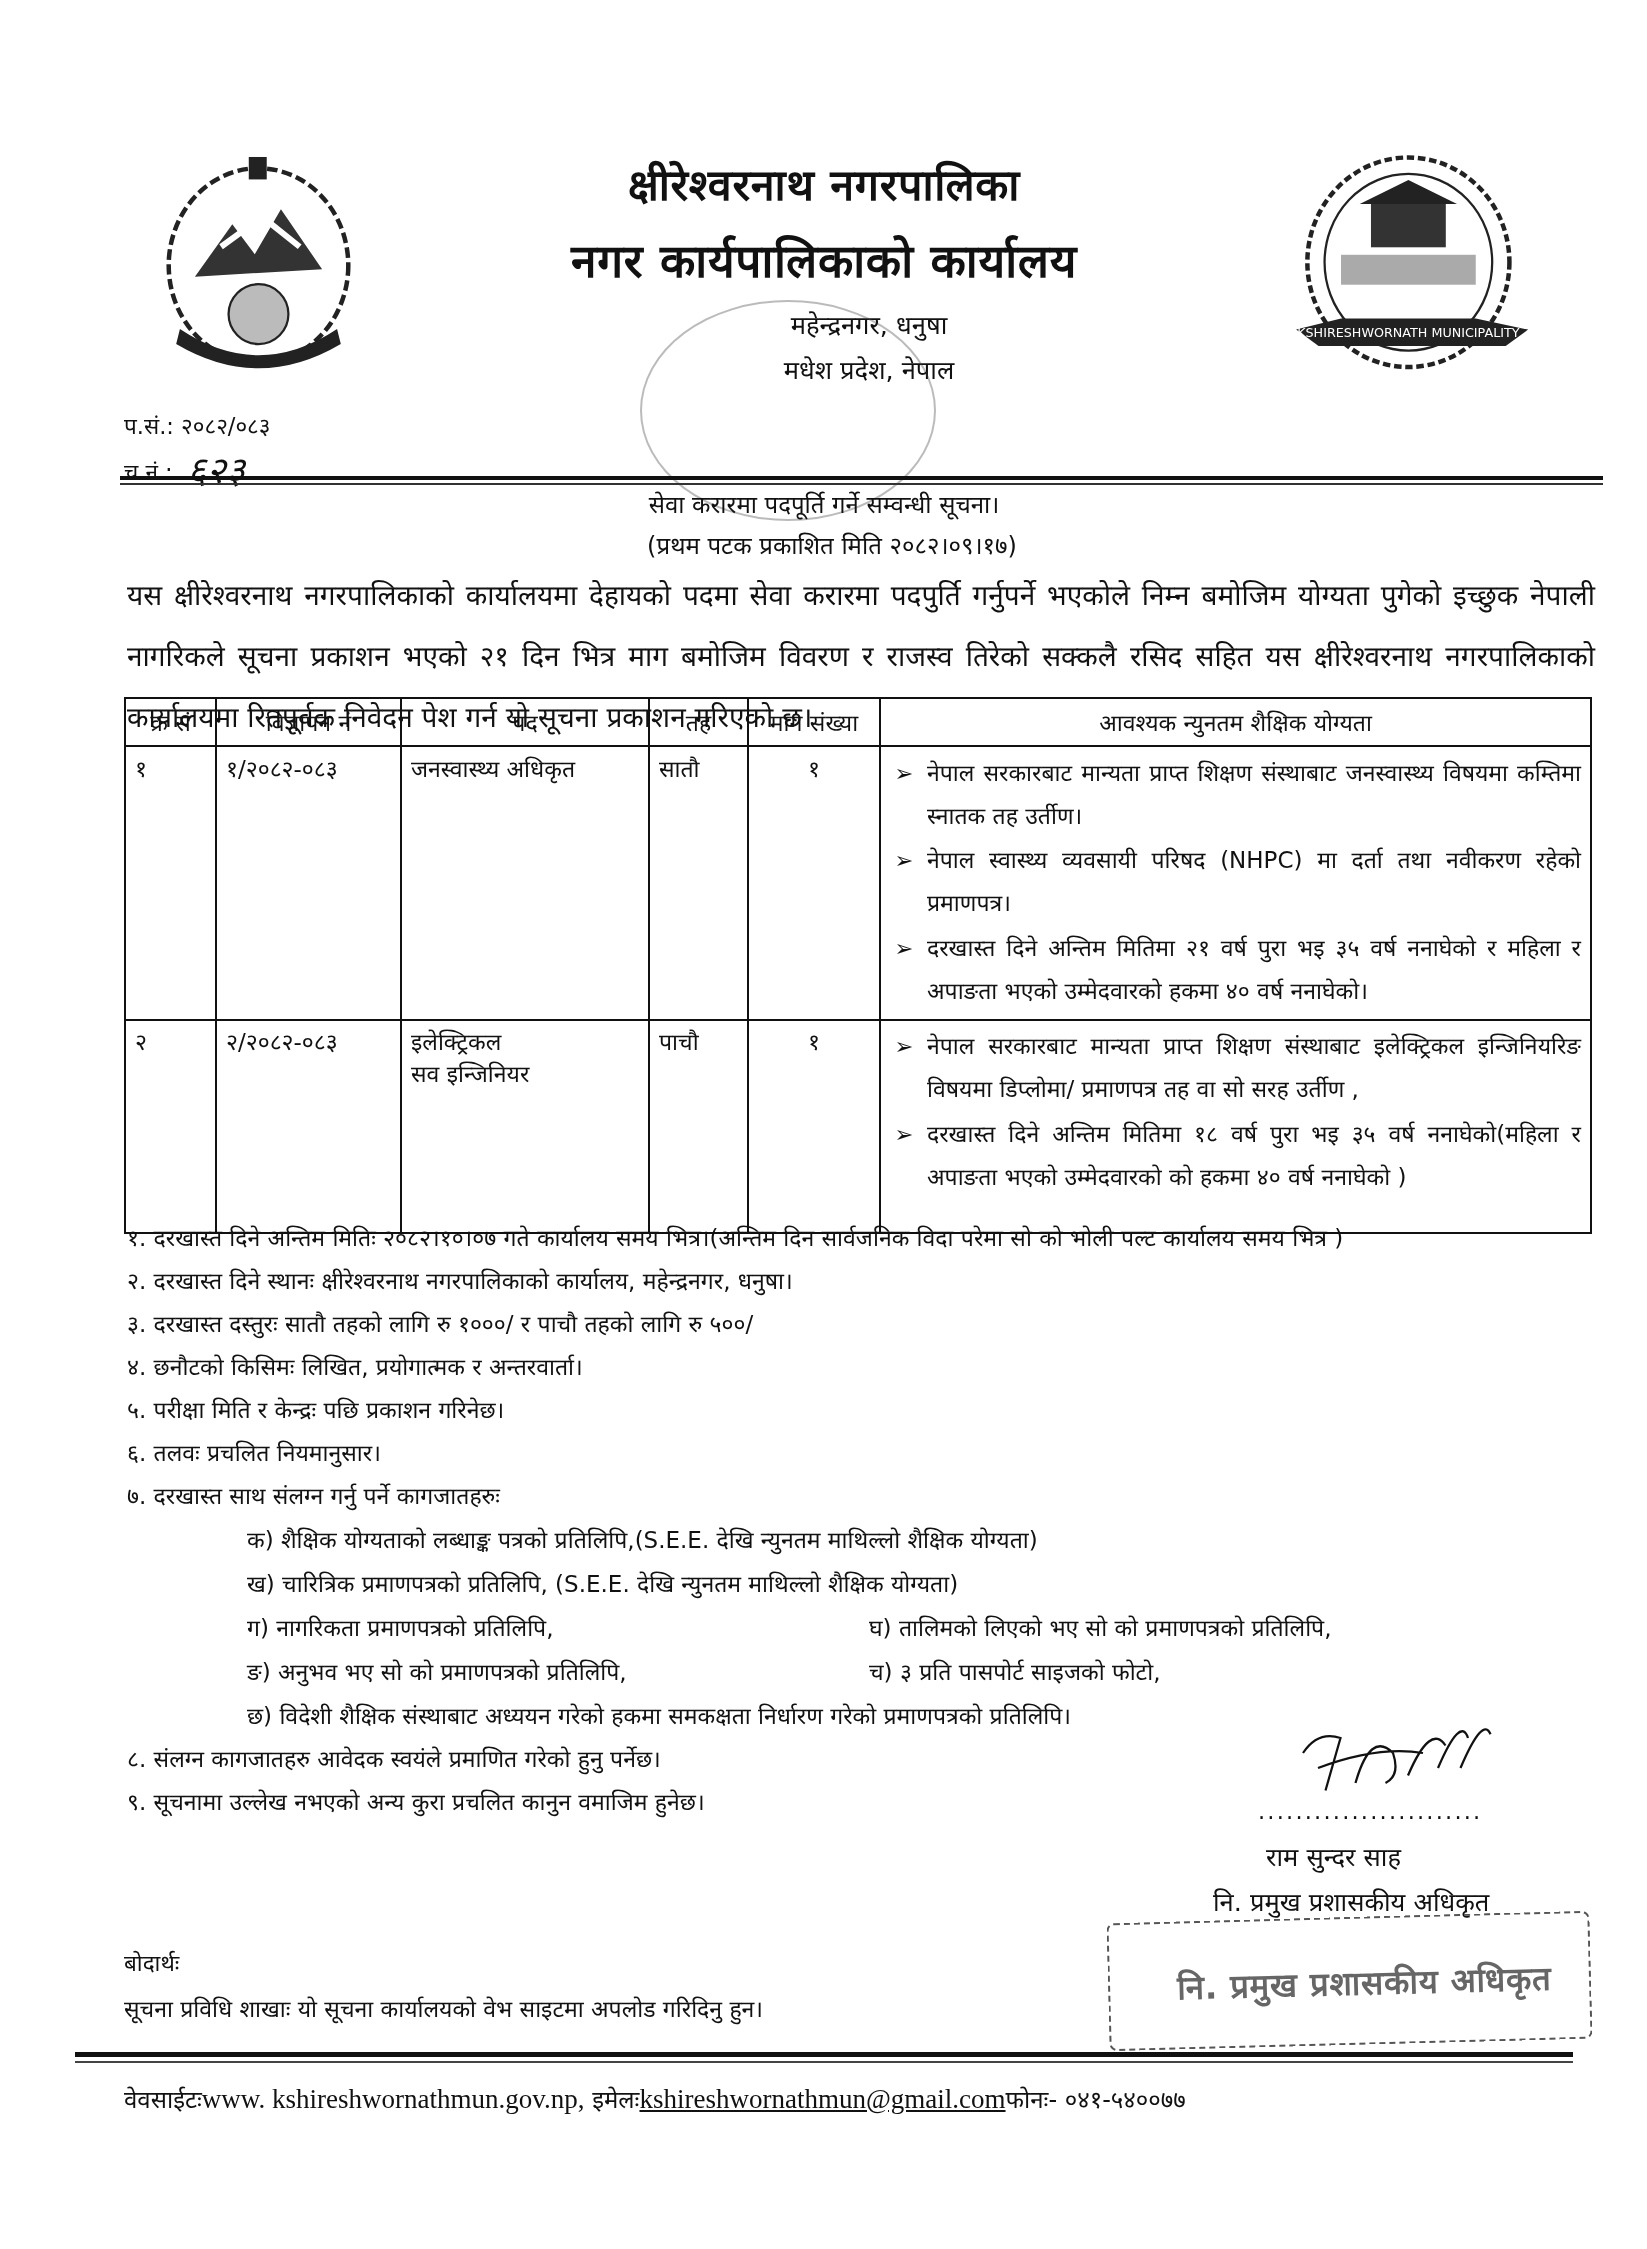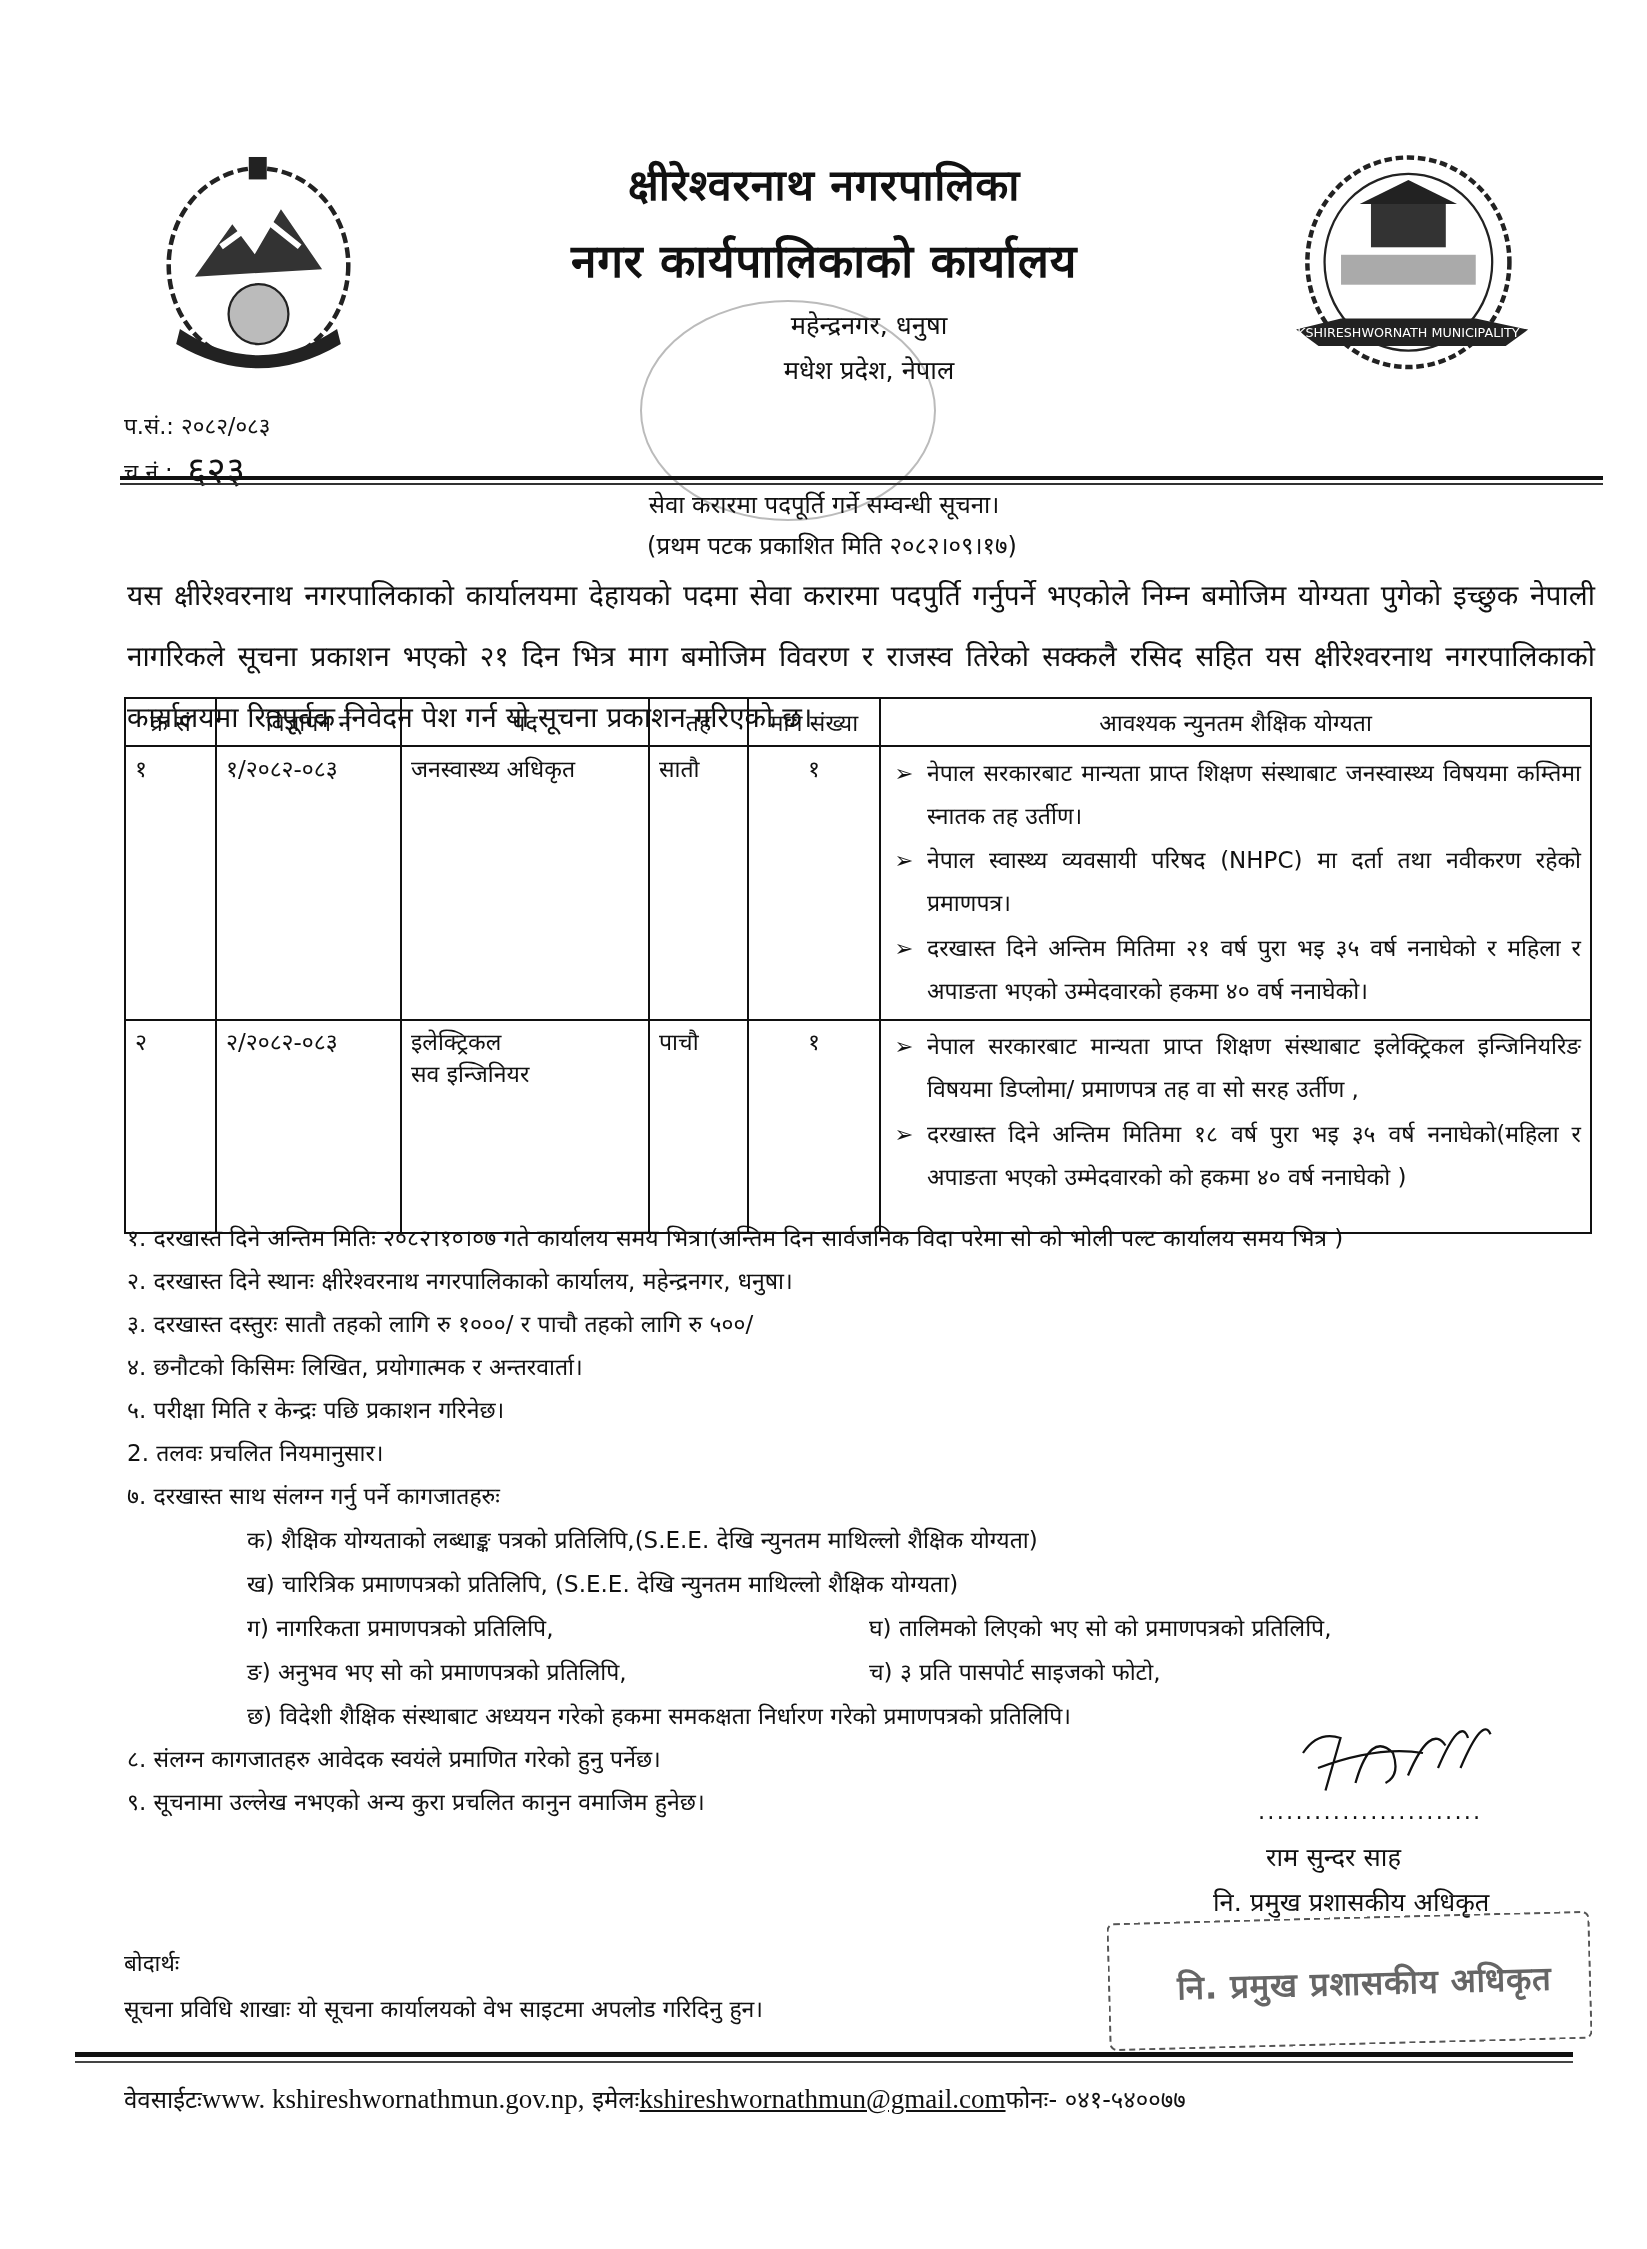--- a/index.html
+++ b/index.html
@@ -11,21 +11,21 @@
   .logo { position: absolute; border-radius: 50%; }
   .logo-left { left: 150px; top: 142px; width: 217px; height: 232px; }
   .logo-right { left: 1281px; top: 150px; width: 266px; height: 232px; }
   .title1 { left: 0; width: 1648px; top: 154px; text-align: center; font-size: 43px; font-weight: bold; letter-spacing: 0.7px; }
   .title2 { left: 0; width: 1648px; top: 228px; text-align: center; font-size: 46px; font-weight: bold; letter-spacing: 0.7px; }
   .addr1 { left: 0; width: 1648px; top: 307px; text-align: center; font-size: 25.5px; padding-left: 45px; }
   .addr2 { left: 0; width: 1648px; top: 352px; text-align: center; font-size: 25.5px; padding-left: 45px; }
   .ref { left: 124px; font-size: 22.5px; }
   .ref1 { top: 410px; }
   .ref2 { top: 443px; }
-  .ref2 .hand { font-size: 37px; font-family: "DejaVu Serif", serif; margin-left: 7.5px; vertical-align: -3px; }
+  .ref2 .hand { font-size: 37px; font-style: italic; font-family: "DejaVu Serif", serif; margin-left: 7.5px; vertical-align: -3px; }
 
   .hr-top { left: 120px; top: 476px; width: 1483px; height: 3.7px; background: #111; }
   .hr-top2 { left: 120px; top: 483px; width: 1483px; height: 1.5px; background: #333; }
 
   
   .round-stamp { left: 640px; top: 300px; width: 292px; height: 217px; border: 2.2px solid rgba(60,60,60,0.35); border-radius: 50%; }
 
   .notice-title { left: 0; width: 1648px; top: 487px; text-align: center; font-size: 24px; }
   .notice-sub { left: 8px; width: 1648px; top: 528px; text-align: center; font-size: 24px; }
 
@@ -159,21 +159,21 @@
     </tr>
   </tbody>
 </table>
 
 <div class="abs points">
   <div class="pt">१. दरखास्त दिने अन्तिम मितिः २०८२।१०।०७ गते कार्यालय समय भित्र।(अन्तिम दिन सार्वजनिक विदा परेमा सो को भोली पल्ट कार्यालय समय भित्र )</div>
   <div class="pt">२. दरखास्त दिने स्थानः क्षीरेश्वरनाथ नगरपालिकाको कार्यालय, महेन्द्रनगर, धनुषा।</div>
   <div class="pt">३. दरखास्त दस्तुरः सातौ तहको लागि रु १०००/ र  पाचौ तहको लागि रु ५००/</div>
   <div class="pt">४. छनौटको किसिमः  लिखित, प्रयोगात्मक र अन्तरवार्ता।</div>
   <div class="pt">५. परीक्षा मिति र केन्द्रः पछि प्रकाशन गरिनेछ।</div>
-  <div class="pt">2. तलवः प्रचलित नियमानुसार।</div>
+  <div class="pt">६. तलवः प्रचलित नियमानुसार।</div>
   <div class="pt">७. दरखास्त साथ संलग्न गर्नु पर्ने कागजातहरुः</div>
   <div class="sub">
     <div class="sub-row">
         <div>क)  शैक्षिक योग्यताको लब्धाङ्क  पत्रको प्रतिलिपि,(S.E.E.  देखि न्युनतम  माथिल्लो शैक्षिक योग्यता)</div>
       </div>
     <div class="sub-row">
         <div>ख)  चारित्रिक प्रमाणपत्रको  प्रतिलिपि, (S.E.E.  देखि न्युनतम  माथिल्लो शैक्षिक योग्यता)</div>
       </div>
     <div class="sub-row">
       <div class="col-a">ग)   नागरिकता प्रमाणपत्रको प्रतिलिपि,</div>

